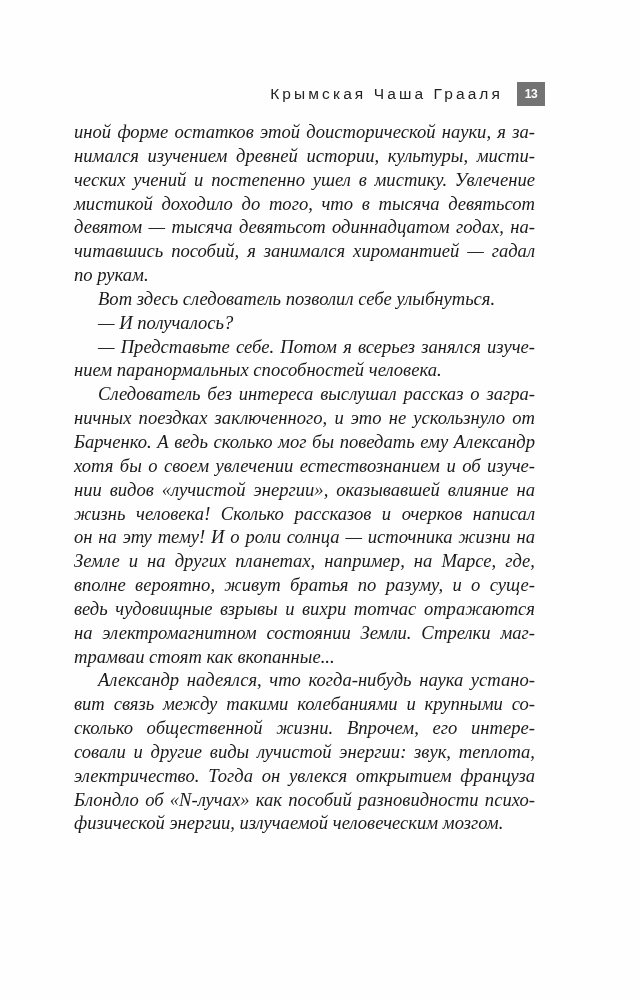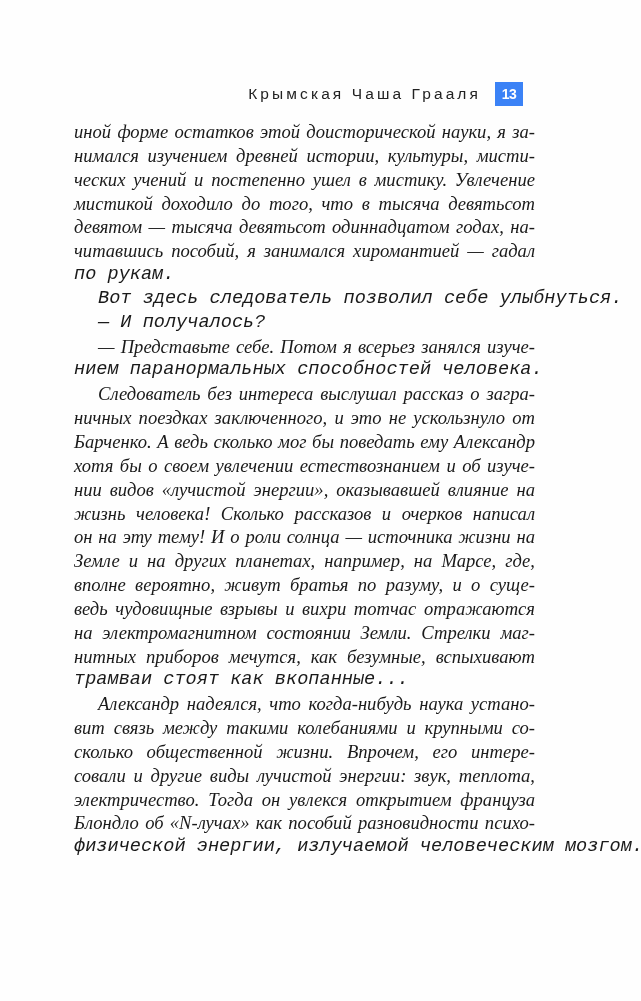--- a/index.html
+++ b/index.html
@@ -15,39 +15,39 @@
       background: #fefefe;
     }
     .page {
       position: absolute;
       left: 0; top: 0;
       width: 641px; height: 1001px;
     }
     .running-head {
       position: absolute;
       top: 82px;
-      right: 118px;
+      right: 96px;
       height: 24px;
       display: flex;
       align-items: flex-end;
     }
     .running-title {
       font-family: "Liberation Sans", sans-serif;
       font-size: 15.5px;
       letter-spacing: 3.1px;
       color: #222;
       margin-right: 14px;
       line-height: 24px;
     }
     .page-number {
-      background: #3b82f6;
+      background: #737373;
       color: #fff;
       font-family: "Liberation Sans", sans-serif;
       font-weight: bold;
-      font-size: 14px;
+      font-size: 12px;
       width: 28px;
       height: 24px;
       line-height: 24px;
       text-align: center;
       letter-spacing: -0.5px;
     }
     .body-text {
       position: absolute;
       left: 74px;
       top: 120px;
@@ -60,21 +60,20 @@
     }
     .line {
       display: block;
       white-space: nowrap;
       height: 23.85px;
       text-align: justify;
       text-align-last: justify;
     }
     .line.last {
       text-align-last: left;
-      font-family: Liberation Mono, monospace;
     }
     .line.indent {
       padding-left: 24px;
     }
   </style>
 </head>
 <body>
 
 <div class="page">
   <div class="running-head">
@@ -107,21 +106,20 @@
         <span class="line">ничных поездках заключенного, и это не ускользнуло от</span>
         <span class="line">Барченко. А ведь сколько мог бы поведать ему Александр</span>
         <span class="line">хотя бы о своем увлечении естествознанием и об изуче-</span>
         <span class="line">нии видов «лучистой энергии», оказывавшей влияние на</span>
         <span class="line">жизнь человека! Сколько рассказов и очерков написал</span>
         <span class="line">он на эту тему! И о роли солнца — источника жизни на</span>
         <span class="line">Земле и на других планетах, например, на Марсе, где,</span>
         <span class="line">вполне вероятно, живут братья по разуму, и о суще-</span>
         <span class="line">ведь чудовищные взрывы и вихри тотчас отражаются</span>
         <span class="line">на электромагнитном состоянии Земли. Стрелки маг-</span>
-        <span class="line">нитных приборов мечутся, как безумные, вспыхивают</span>
         <span class="line last">трамваи стоят как вкопанные...</span>
       </div>
       <div>
         <span class="line indent">Александр надеялся, что когда-нибудь наука устано-</span>
         <span class="line">вит связь между такими колебаниями и крупными со-</span>
         <span class="line">сколько общественной жизни. Впрочем, его интере-</span>
         <span class="line">совали и другие виды лучистой энергии: звук, теплота,</span>
         <span class="line">электричество. Тогда он увлекся открытием француза</span>
         <span class="line">Блондло об «N-лучах» как пособий разновидности психо-</span>
         <span class="line last">физической энергии, излучаемой человеческим мозгом.</span>

